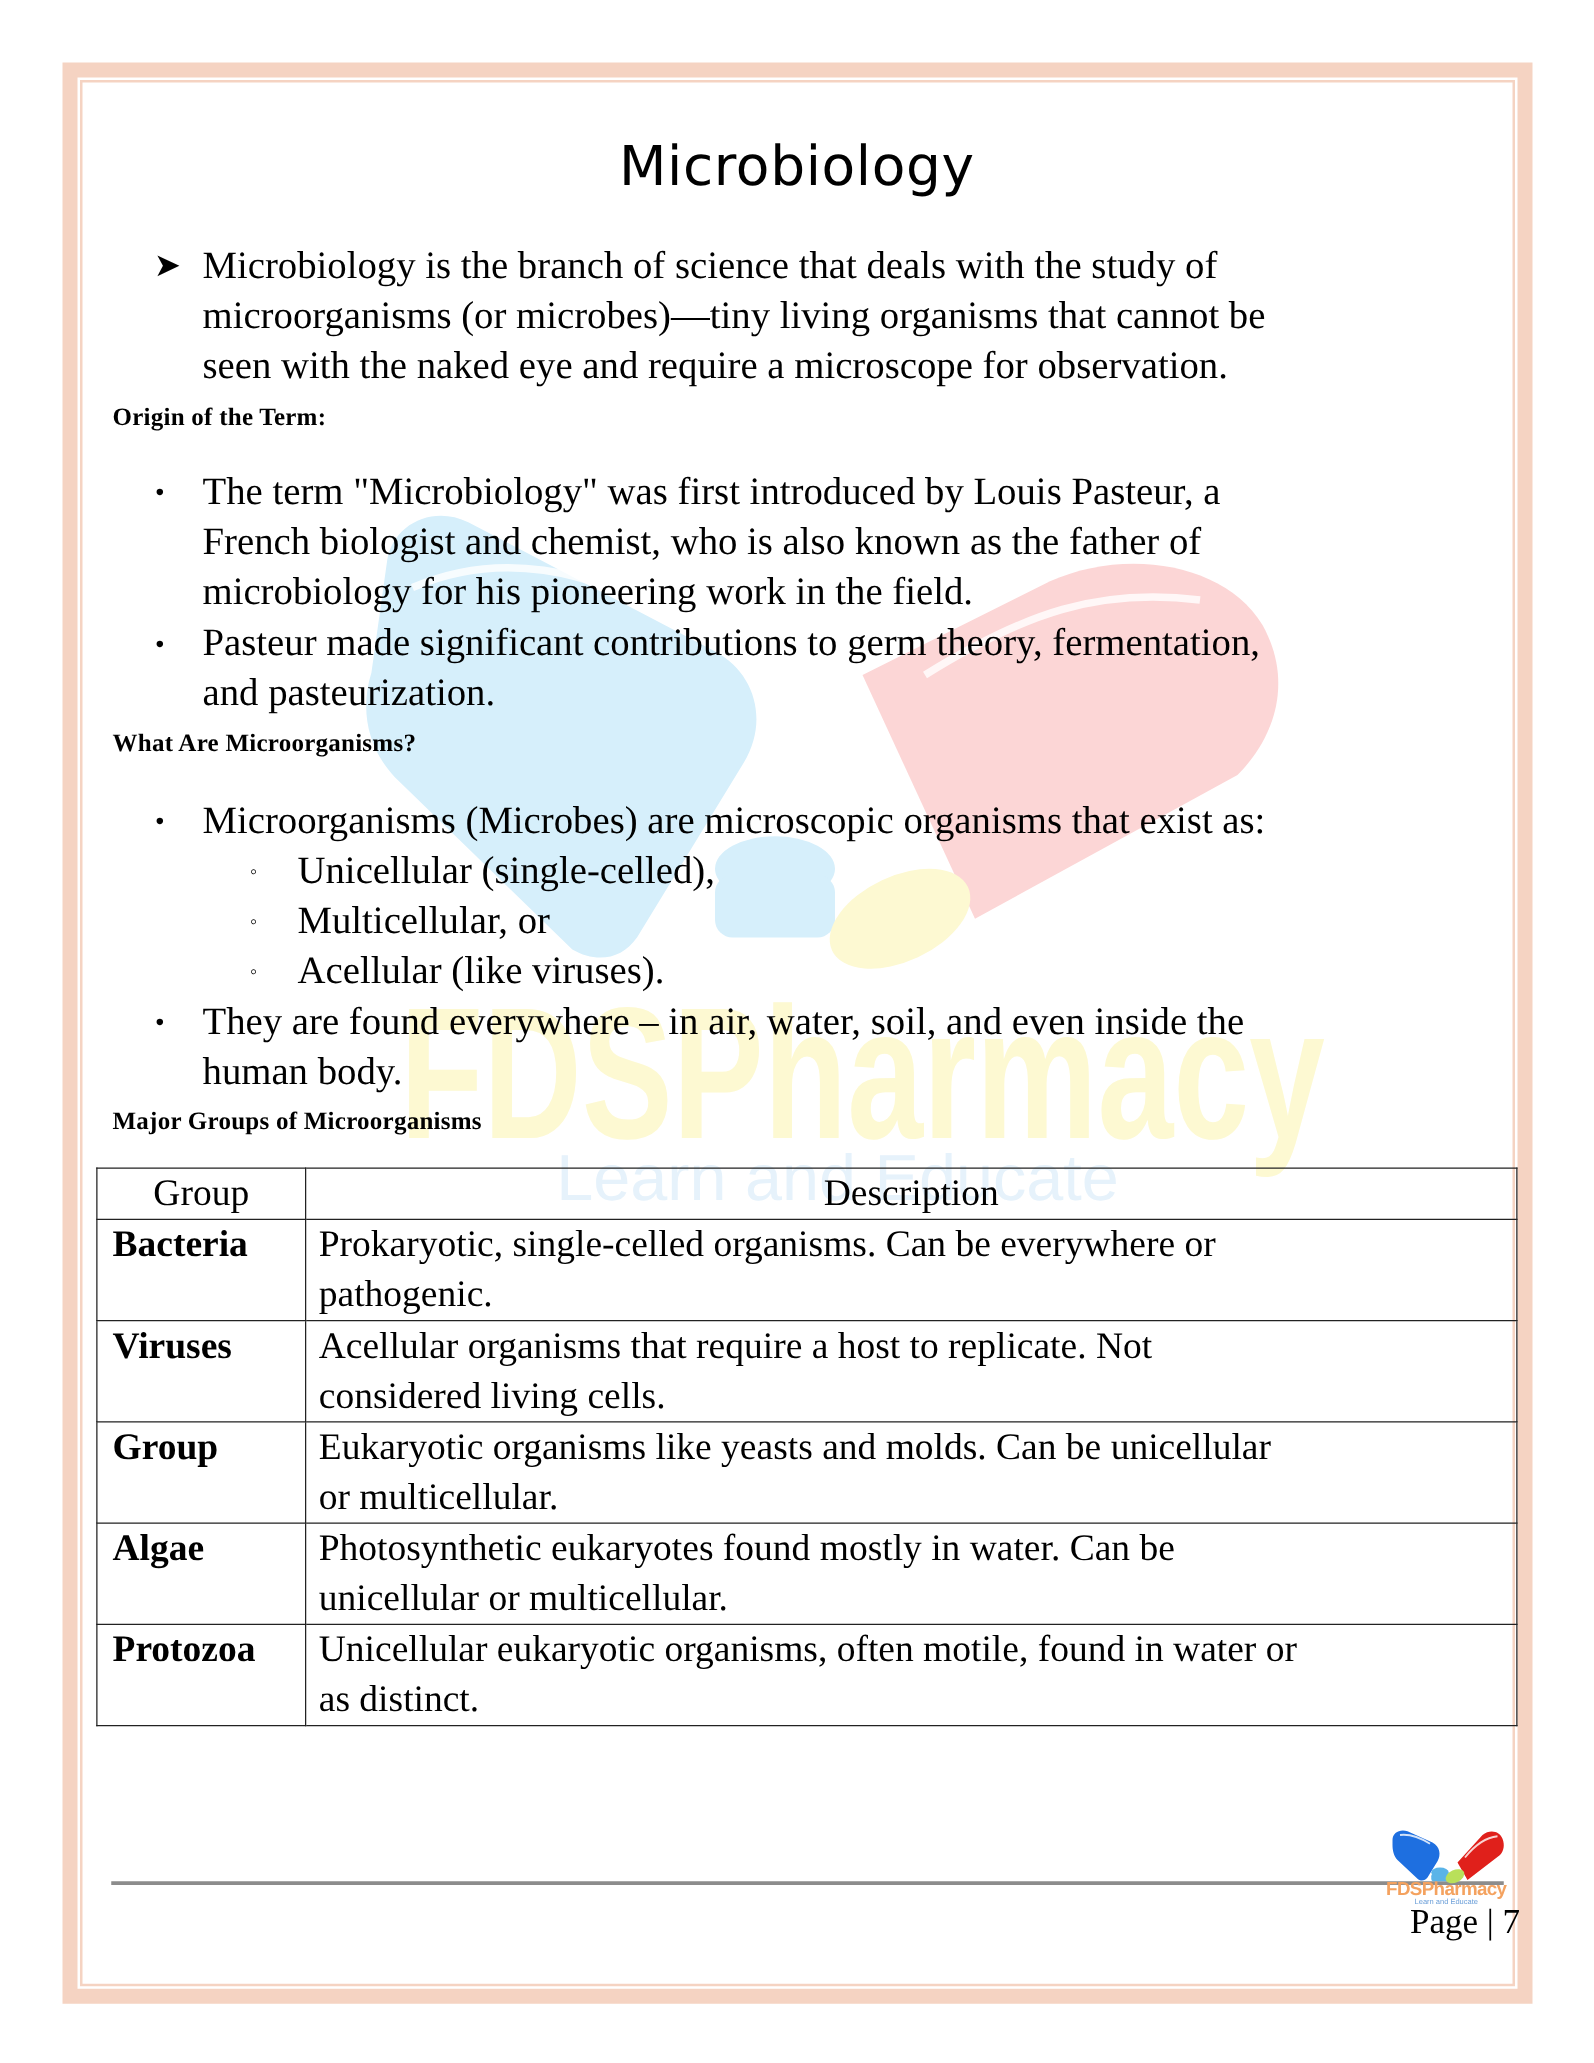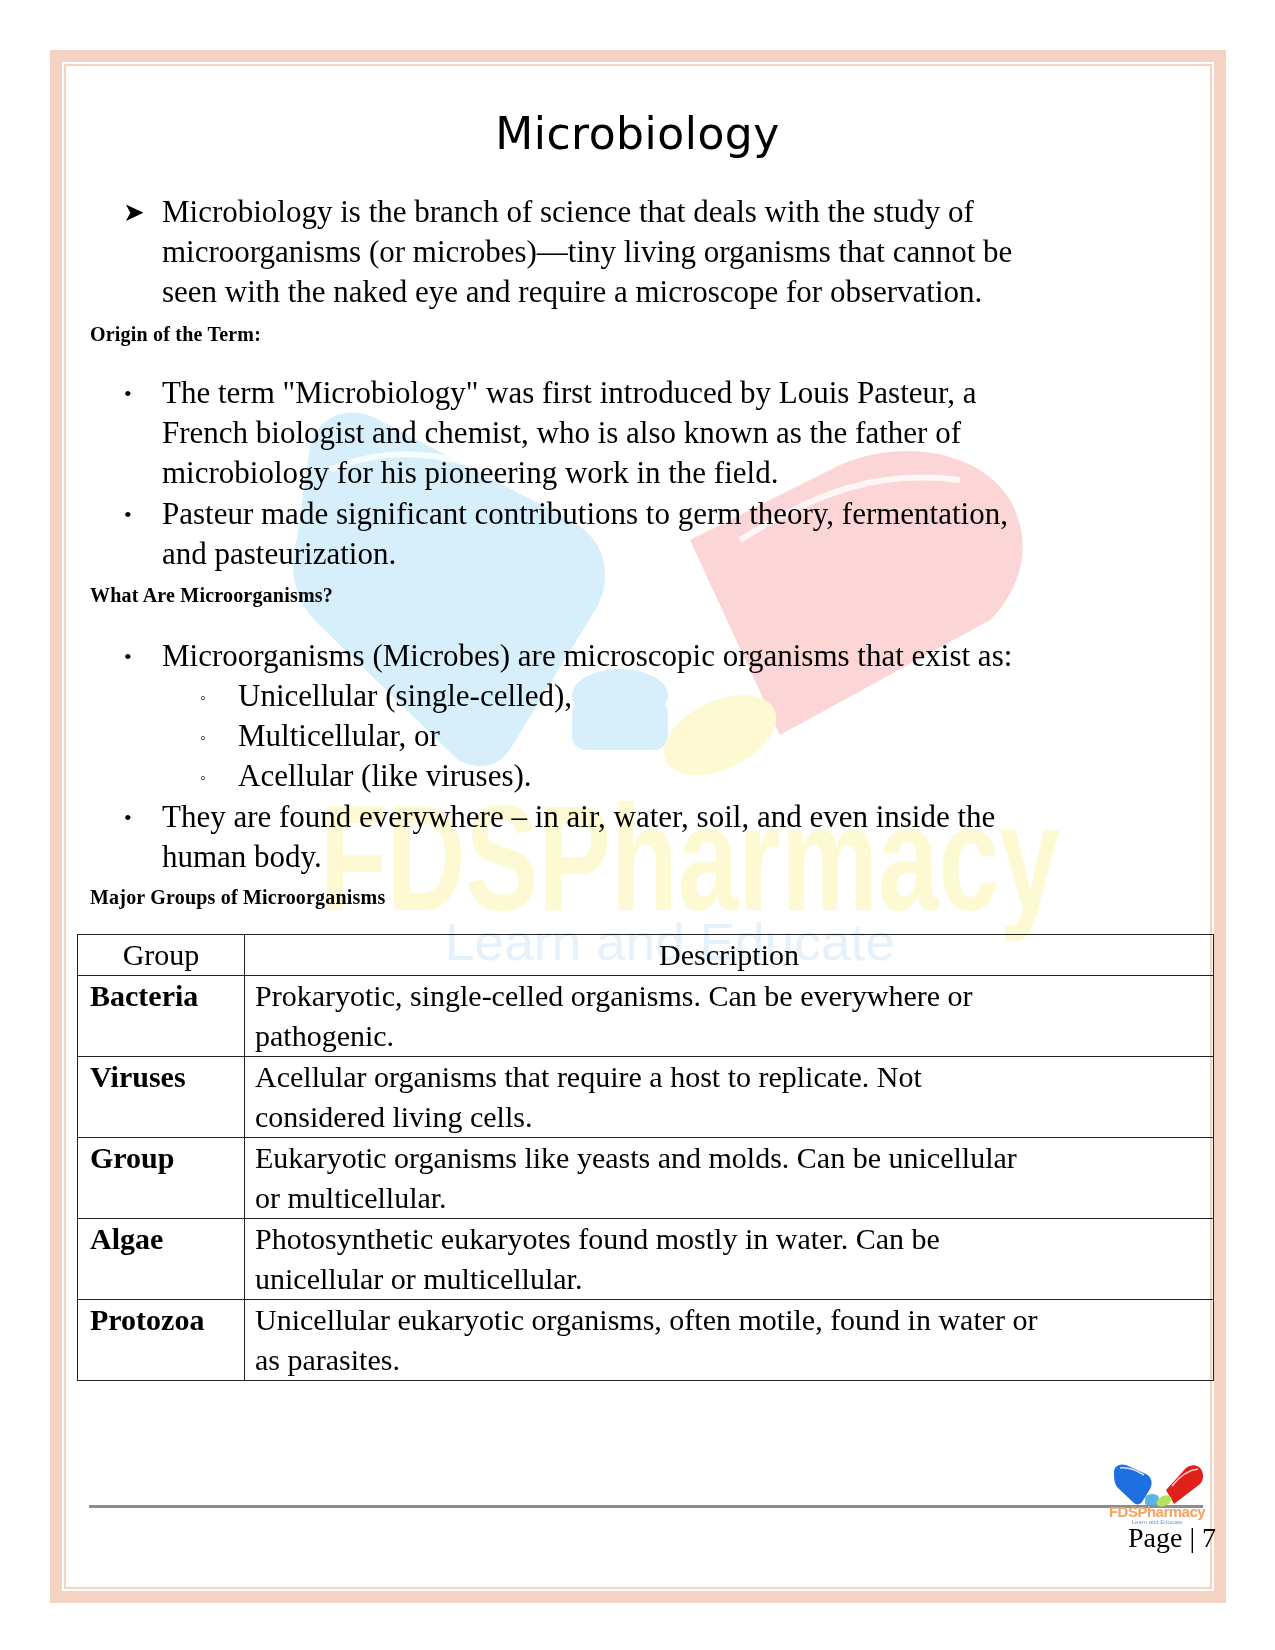--- a/index.html
+++ b/index.html
@@ -105,21 +105,21 @@
       <tr class="row">
         <td class="g">Group</td>
         <td><span>Eukaryotic organisms like yeasts and molds. Can be unicellular</span><br><span>or multicellular.</span></td>
       </tr>
       <tr class="row">
         <td class="g">Algae</td>
         <td><span>Photosynthetic eukaryotes found mostly in water. Can be</span><br><span>unicellular or multicellular.</span></td>
       </tr>
       <tr class="row">
         <td class="g">Protozoa</td>
-        <td><span>Unicellular eukaryotic organisms, often motile, found in water or</span><br><span>as parasites.</span></td>
+        <td><span>Unicellular eukaryotic organisms, often motile, found in water or</span><br><span>as distinct.</span></td>
       </tr>
     </tbody>
   </table>
 
   <div class="footer-line"></div>
   <svg class="logo" viewBox="0 0 98 66">
     <g>
       <path d="M6,10 C6,4 12,1 18,3 L38,12 C44,15 45,22 42,27 L34,40 C32,43 28,43 26,41 L10,26 C7,23 6,18 6,14 Z" fill="#1e6fe0"></path>
       <path d="M12,6 C20,5 28,8 36,13" stroke="#ffffff" stroke-width="1.5" fill="none" opacity="0.8"></path>
     </g>

